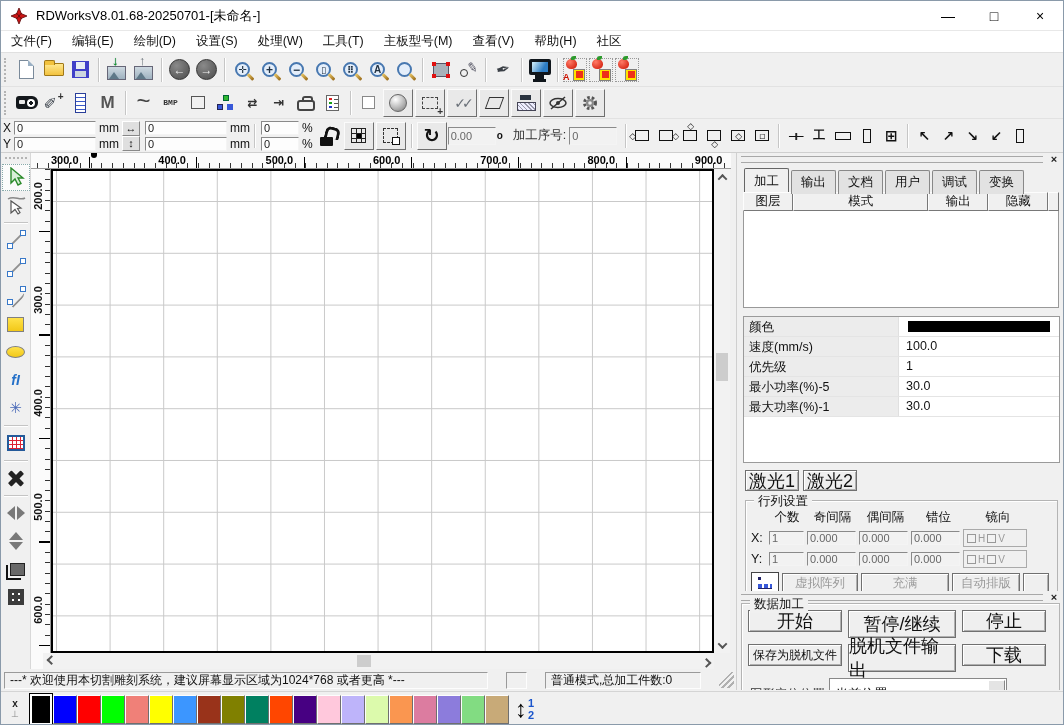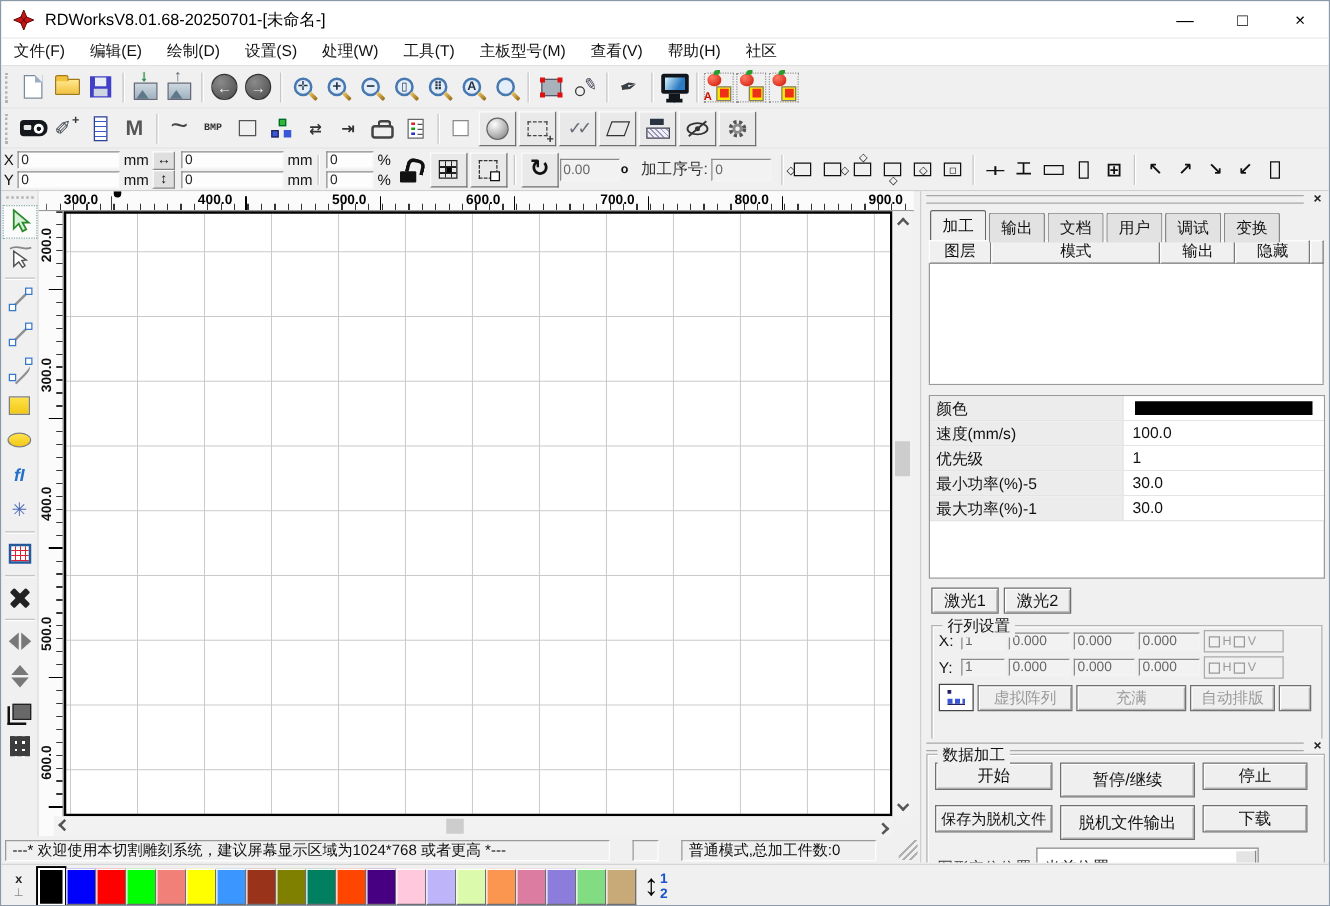--- a/index.html
+++ b/index.html
@@ -198,21 +198,21 @@
   .ltable { margin:0 6px; border-bottom:1px solid #999; }
   .lthead { display:flex; }
   .lth { border:1px solid; border-color:#fdfdfd #787878 #787878 #fdfdfd; background:#f0f0f0; font-size:12.5px; height:19px; display:flex; align-items:center; justify-content:center; }
   .ltb { height:96px; background:#fff; border:1px solid #999; border-top:none; border-bottom:none; }
   .props { position:absolute; left:6px; top:163px; width:317px; height:147px; background:#fff; border:1px solid #9a9a9a; }
   .prow { display:flex; height:20px; border-bottom:1px solid #e4e4e4; }
   .plab { width:155px; background:#ececec; font-size:12.5px; padding:2px 5px; border-right:1px solid #e0e0e0; white-space:nowrap; }
   .pval { flex:1; background:#fff; font-size:12.5px; padding:2px 7px; }
   .cswatch { flex:1; margin:2px; }
   .lasers { position:absolute; left:8px; top:317px; display:flex; gap:4px; }
-  .wbtn2 { border:1px solid #707070; box-shadow:inset 1px 1px 0 #fff, inset -1px -1px 0 #b0b0b0; background:#efefef; font-size:13px; display:flex; align-items:center; justify-content:center; font-family:"Liberation Sans",sans-serif; }
+  .wbtn2 { border:1px solid #707070; box-shadow:inset 1px 1px 0 #fff, inset -1px -1px 0 #b0b0b0; background:#efefef; font-size:18px; display:flex; align-items:center; justify-content:center; font-family:"Liberation Sans",sans-serif; }
   .lbtn { width:54px; height:21px; }
   .groupbox { position:absolute; border:1px solid #b4b4b4; box-shadow:inset 1px 1px 0 #fff; }
   .gtitle { position:absolute; top:-8px; left:8px; background:#f0f0f0; padding:0 4px; font-size:12.5px; }
   .gb-arr { left:8px; top:347px; width:313px; height:95px; }
   .ahead { display:flex; margin:8px 0 1px 22px; font-size:12.5px; }
   .ahead span { text-align:center; }
   .ah1 { width:38px; } .ah2,.ah3,.ah4 { width:53px; } .ah5 { width:66px; }
   .arow { display:flex; align-items:center; margin:3px 0 0 5px; gap:3px; }
   .arl { font-size:12.5px; width:15px; }
   .ain1 { width:35px; } .ain2 { width:49px; }
@@ -714,20 +714,27 @@
         <span class="plab">最大功率(%)-1</span>
         <span class="pval">30.0</span>
       </div>
     </div>
     <div class="lasers">
       <div class="wbtn2 lbtn">激光1</div>
       <div class="wbtn2 lbtn">激光2</div>
     </div>
     <div class="groupbox gb-arr">
       <span class="gtitle">行列设置</span>
+      <div class="ahead">
+        <span class="ah1">个数</span>
+        <span class="ah2">奇间隔</span>
+        <span class="ah3">偶间隔</span>
+        <span class="ah4">错位</span>
+        <span class="ah5">镜向</span>
+      </div>
       <div class="arow">
         <span class="arl">X:</span>
         <input class="tin dis ain1" disabled="" value="1" style="">
         <input class="tin dis ain2" disabled="" value="0.000" style="">
         <input class="tin dis ain2" disabled="" value="0.000" style="">
         <input class="tin dis ain2" disabled="" value="0.000" style="">
         <span class="mirbox">
           <span class="mcb"></span>
             <span class="mlbl">H</span>
           <span class="mcb"></span>

